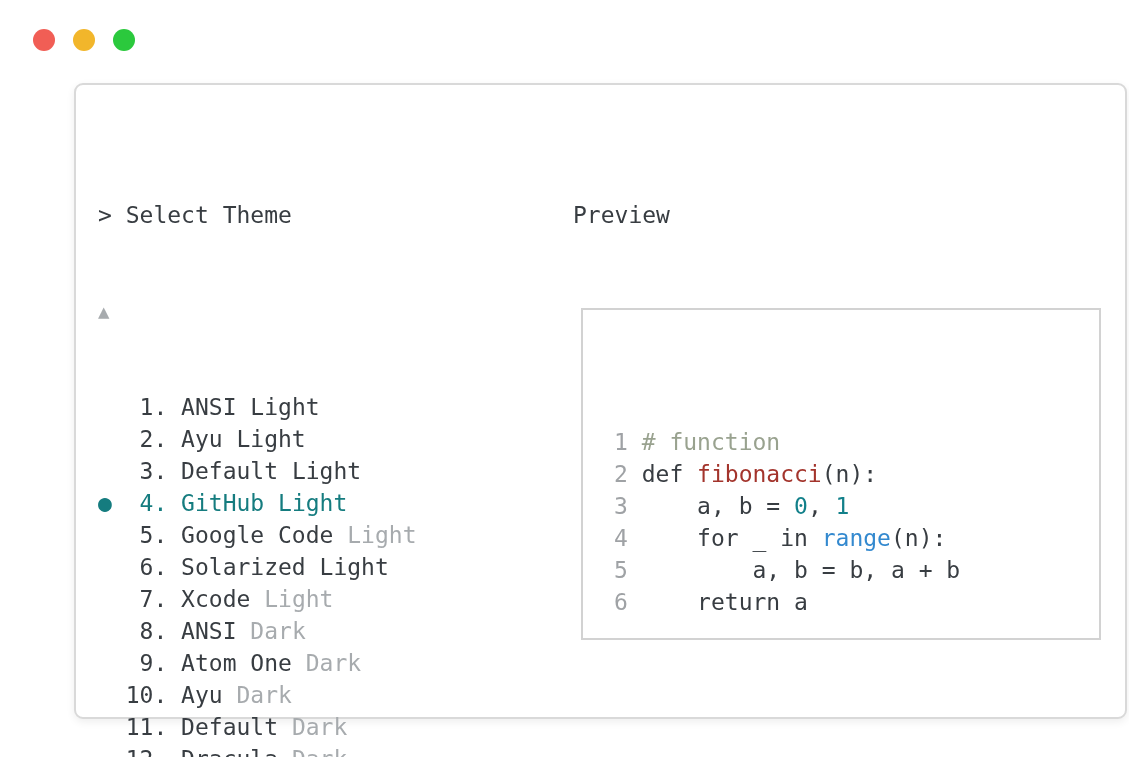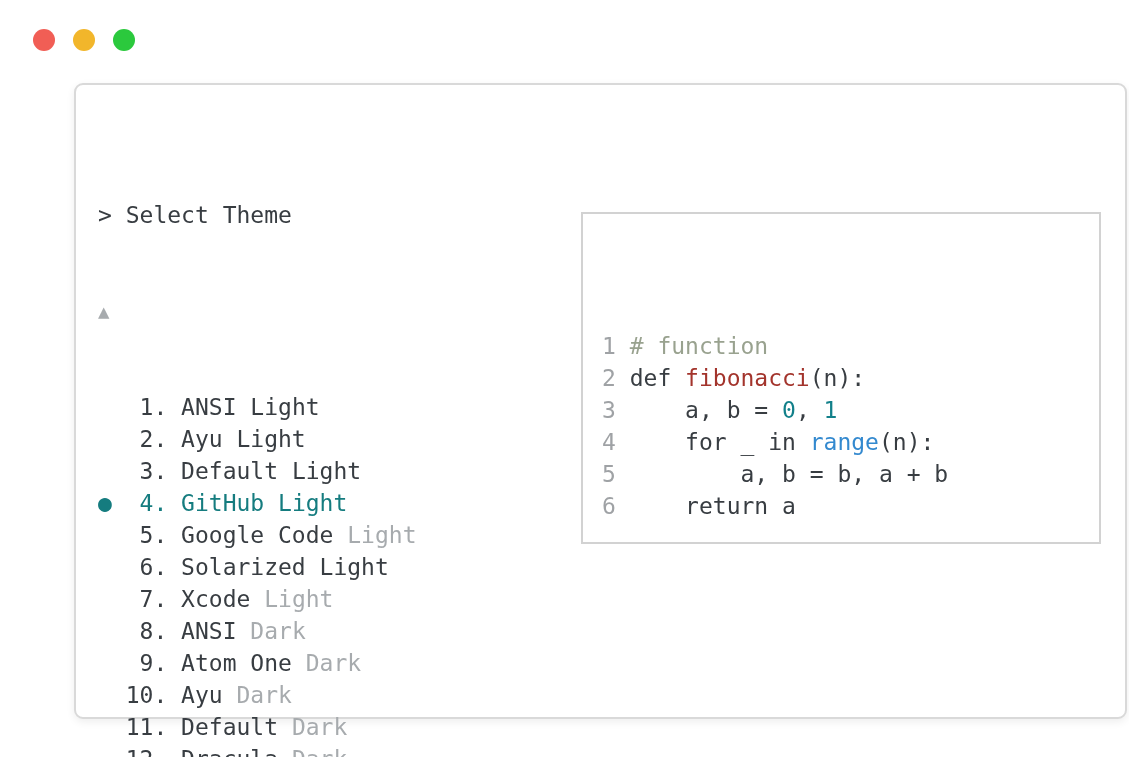--- a/index.html
+++ b/index.html
@@ -45,21 +45,21 @@
 
   .hint { position: absolute; left: 22px; top: 558px; color: var(--text-muted); }
 
   .right-col { position: absolute; left: 497px; top: 50px; }
   .preview-label { color: var(--text-dark); }
   .preview-box {
     margin-left: 8px; margin-top: 13px;
     width: 520px; height: 332px;
     border: 2px solid var(--preview-border);
     background: #ffffff;
-    padding: 52px 0 0 19px;
+    padding: 52px 0 0 31px;
     overflow: hidden;
   }
   .code-line, .diff-line, .blank-line { height: 32px; }
   .lineno { color: var(--line-number); }
   .c-text     { color: var(--text-dark); }
   .c-comment  { color: var(--comment); }
   .c-function { color: var(--function-red); }
   .c-builtin  { color: var(--builtin-blue); }
   .c-number   { color: var(--number-teal); }
 </style>
@@ -75,20 +75,21 @@
 <div class="window">
 
   <div class="left-col mono">
     <div class="prompt-row"><span>&gt;</span> <span>Select Theme</span></div>
     <div class="scroll-indicator up">▲</div>
     <ul id="theme-list"><li class="theme-row mono"><span class="marker">  </span><span class="num"> 1. </span><span class="name">ANSI </span><span class="variant">Light</span></li><li class="theme-row mono"><span class="marker">  </span><span class="num"> 2. </span><span class="name">Ayu </span><span class="variant">Light</span></li><li class="theme-row mono"><span class="marker">  </span><span class="num"> 3. </span><span class="name">Default </span><span class="variant">Light</span></li><li class="theme-row mono selected"><span class="marker">● </span><span class="num"> 4. </span><span class="name">GitHub </span><span class="variant">Light</span></li><li class="theme-row mono"><span class="marker">  </span><span class="num"> 5. </span><span class="name">Google Code </span><span class="variant muted">Light</span></li><li class="theme-row mono"><span class="marker">  </span><span class="num"> 6. </span><span class="name">Solarized </span><span class="variant">Light</span></li><li class="theme-row mono"><span class="marker">  </span><span class="num"> 7. </span><span class="name">Xcode </span><span class="variant muted">Light</span></li><li class="theme-row mono"><span class="marker">  </span><span class="num"> 8. </span><span class="name">ANSI </span><span class="variant muted">Dark</span></li><li class="theme-row mono"><span class="marker">  </span><span class="num"> 9. </span><span class="name">Atom One </span><span class="variant muted">Dark</span></li><li class="theme-row mono"><span class="marker">  </span><span class="num">10. </span><span class="name">Ayu </span><span class="variant muted">Dark</span></li><li class="theme-row mono"><span class="marker">  </span><span class="num">11. </span><span class="name">Default </span><span class="variant muted">Dark</span></li><li class="theme-row mono"><span class="marker">  </span><span class="num">12. </span><span class="name">Dracula </span><span class="variant muted">Dark</span></li></ul>
     
   </div>
 
   <div class="right-col mono">
+    <div class="preview-label">Preview</div>
     <div class="preview-box">
       <div id="code-lines"><div class="code-line mono"><span class="lineno">1 </span><span class="tok c-comment"># function</span></div><div class="code-line mono"><span class="lineno">2 </span><span class="tok c-text">def </span><span class="tok c-function">fibonacci</span><span class="tok c-text">(n):</span></div><div class="code-line mono"><span class="lineno">3 </span><span class="tok c-text">    a, b = </span><span class="tok c-number">0</span><span class="tok c-text">, </span><span class="tok c-number">1</span></div><div class="code-line mono"><span class="lineno">4 </span><span class="tok c-text">    for _ in </span><span class="tok c-builtin">range</span><span class="tok c-text">(n):</span></div><div class="code-line mono"><span class="lineno">5 </span><span class="tok c-text">        a, b = b, a + b</span></div><div class="code-line mono"><span class="lineno">6 </span><span class="tok c-text">    return a</span></div></div>
       <div class="blank-line"></div>
       
     </div>
   </div>
 
 
 </div>
 

